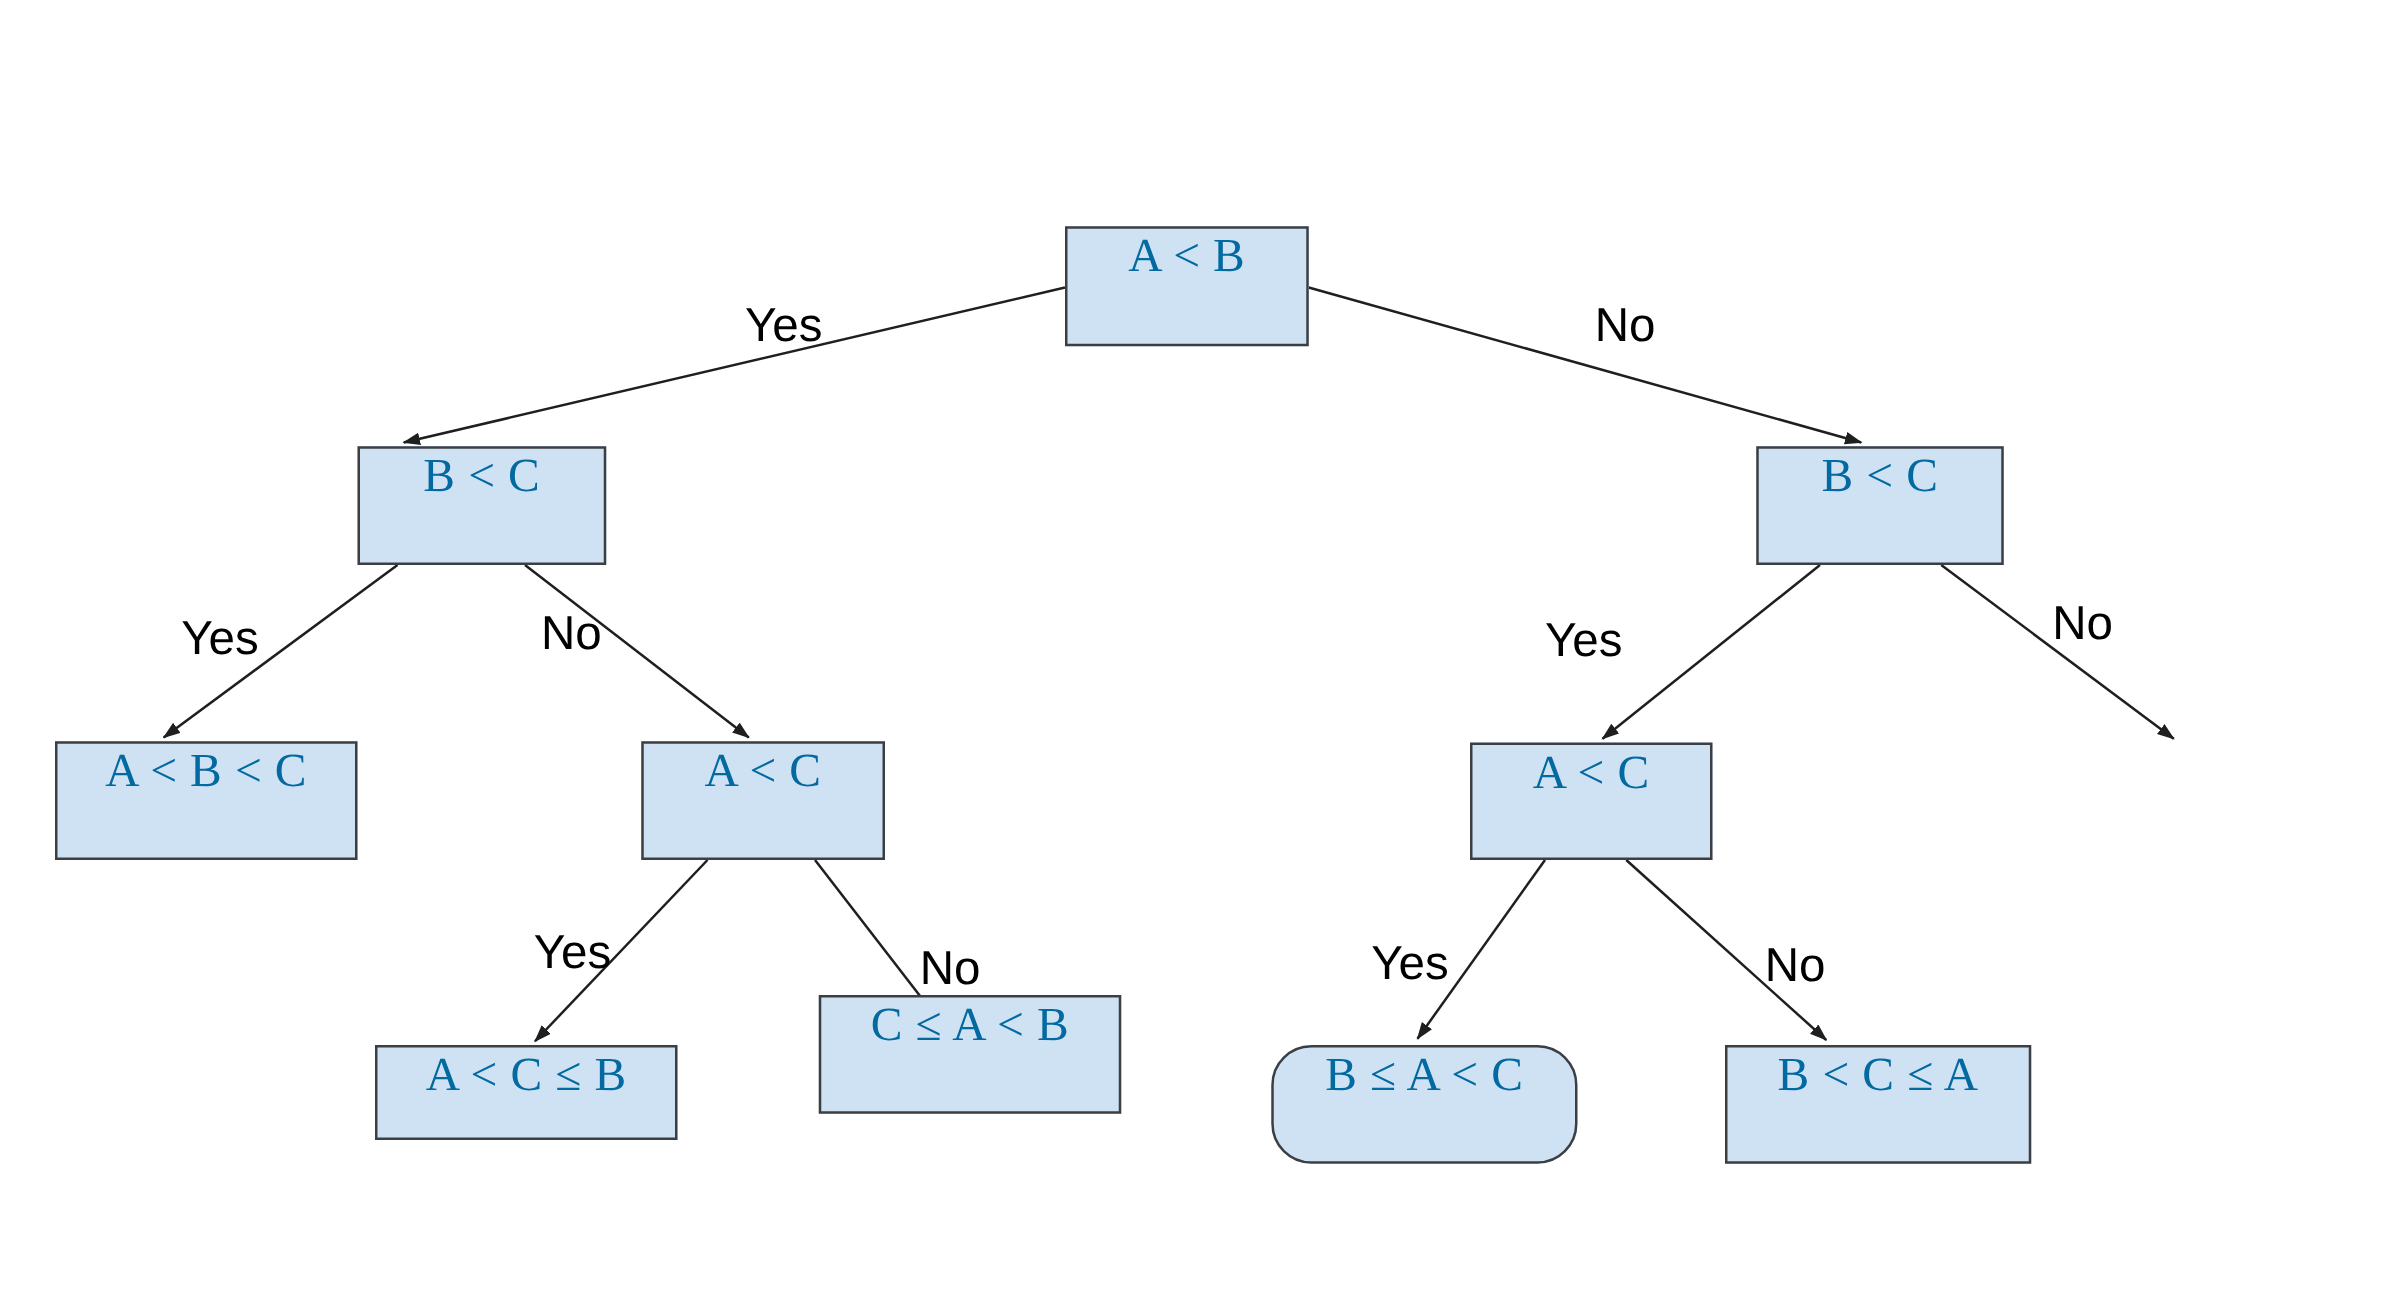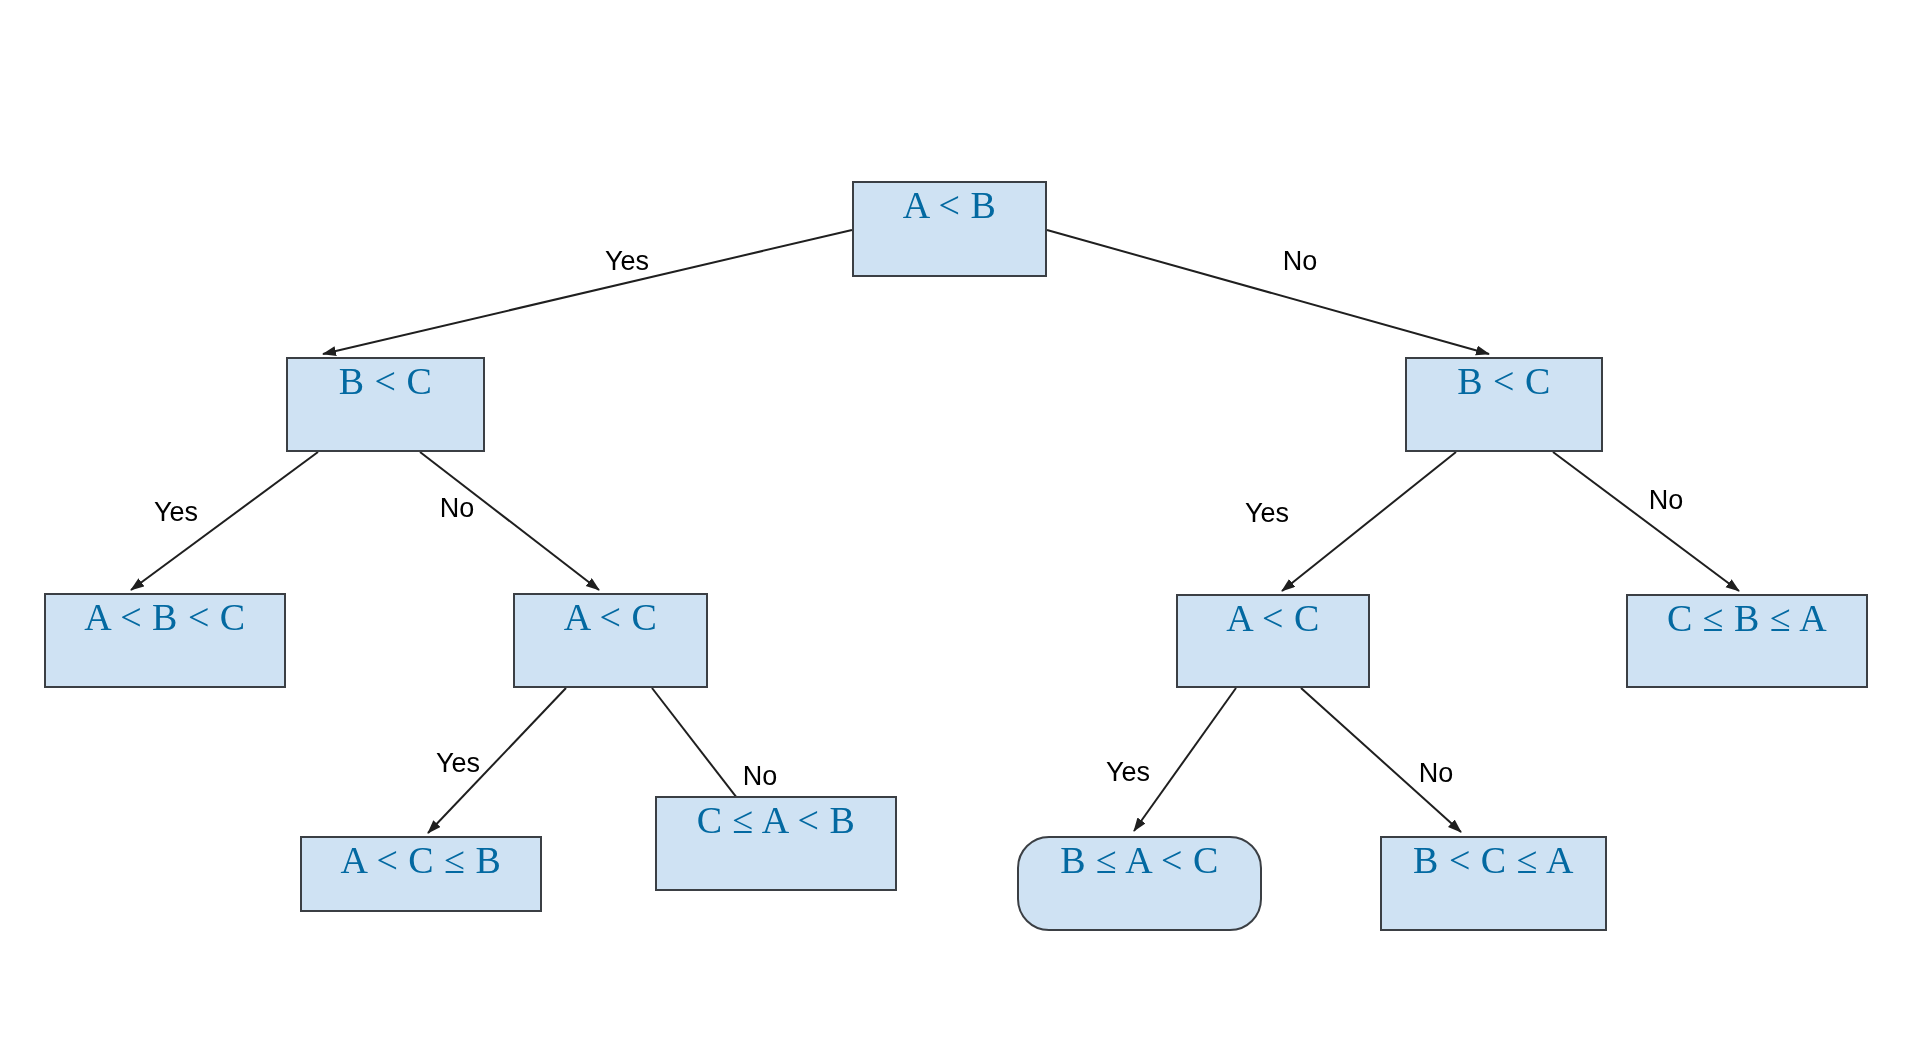--- a/index.html
+++ b/index.html
@@ -33,21 +33,21 @@
     justify-content: center;
     font-size: 38px;
     color: #0369a1;
     white-space: nowrap;
     letter-spacing: 0.5px;
     font-family: Liberation Serif, serif;
   }
   .edge-label {
     position: absolute;
     transform: translate(-50%, -50%);
-    font-size: 27px;
+    font-size: 38px;
     color: #000000;
     white-space: nowrap;
   }
 </style>
 </head>
 <body>
 
 <div id="canvas">
     <svg id="edges-svg" viewBox="0 0 1920 1040">
       <defs>
@@ -87,28 +87,25 @@
     </div>
     <div class="node" style="left: 44px; top: 593px; width: 242px; height: 95px; background: rgb(207, 226, 243); border-color: rgb(59, 63, 68);">
       <span>A &lt; B &lt; C</span>
     </div>
     <div class="node" style="left: 513px; top: 593px; width: 195px; height: 95px; background: rgb(207, 226, 243); border-color: rgb(59, 63, 68);">
       <span>A &lt; C</span>
     </div>
     <div class="node" style="left: 1176px; top: 594px; width: 194px; height: 94px; background: rgb(207, 226, 243); border-color: rgb(59, 63, 68);">
       <span>A &lt; C</span>
     </div>
-    <div class="node" style="left: 1626px; top: 594px; width: 242px; height: 94px; background: rgb(207, 226, 243); border-color: rgb(59, 63, 68);">
-      <span>C ≤ B ≤ A</span>
-    </div>
     <div class="node" style="left: 300px; top: 836px; width: 242px; height: 76px; background: rgb(207, 226, 243); border-color: rgb(59, 63, 68);">
       <span>A &lt; C ≤ B</span>
     </div>
     <div class="node" style="left: 655px; top: 796px; width: 242px; height: 95px; background: rgb(207, 226, 243); border-color: rgb(59, 63, 68);">
       <span>C ≤ A &lt; B</span>
     </div>
     <div class="node" style="left: 1017px; top: 836px; width: 245px; height: 95px; background: rgb(207, 226, 243); border-color: rgb(59, 63, 68); border-radius: 32px;">
       <span>B ≤ A &lt; C</span>
     </div>
-    <div class="node" style="left: 1380px; top: 836px; width: 227px; height: 95px; background: rgb(207, 226, 243); border-color: rgb(59, 63, 68);">
+    <div class="node" style="left: 1380px; top: 836px; width: 245px; height: 95px; background: rgb(207, 226, 243); border-color: rgb(59, 63, 68);">
       <span>B &lt; C ≤ A</span>
     </div>
   </div>
 
 </body></html>

